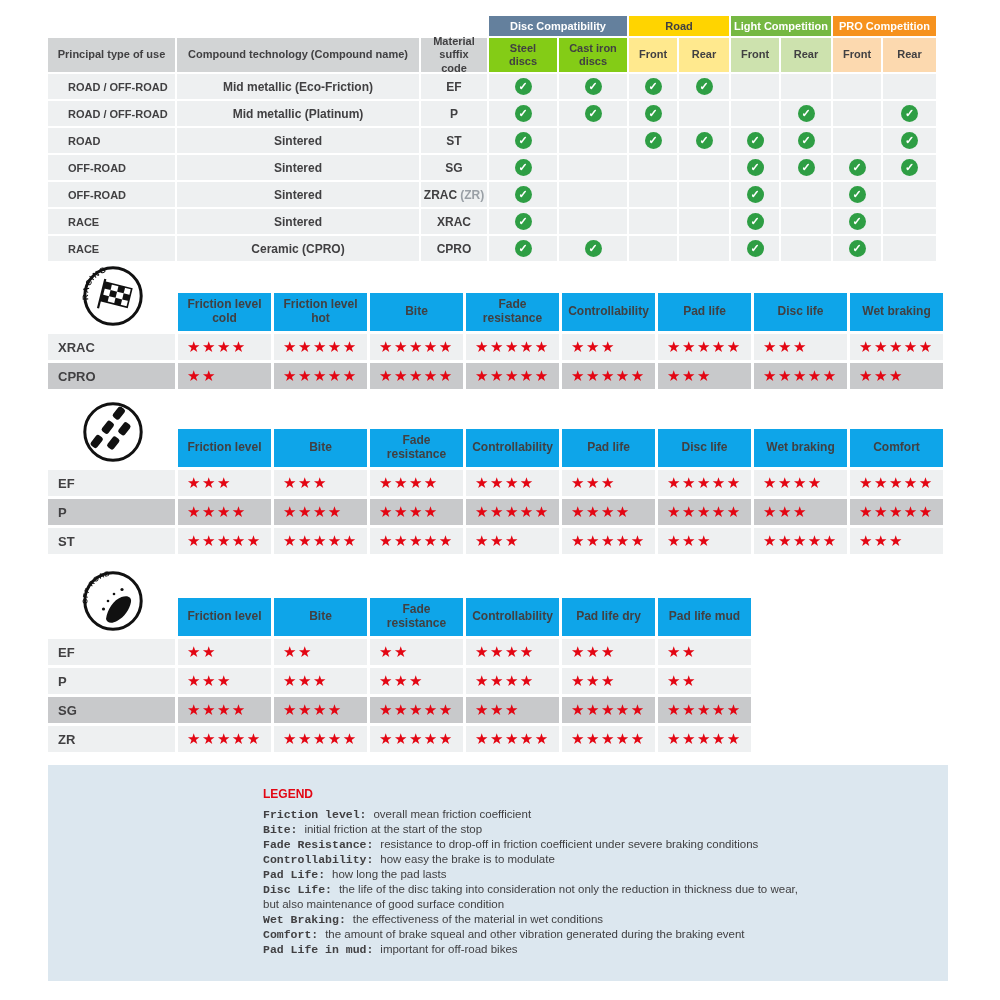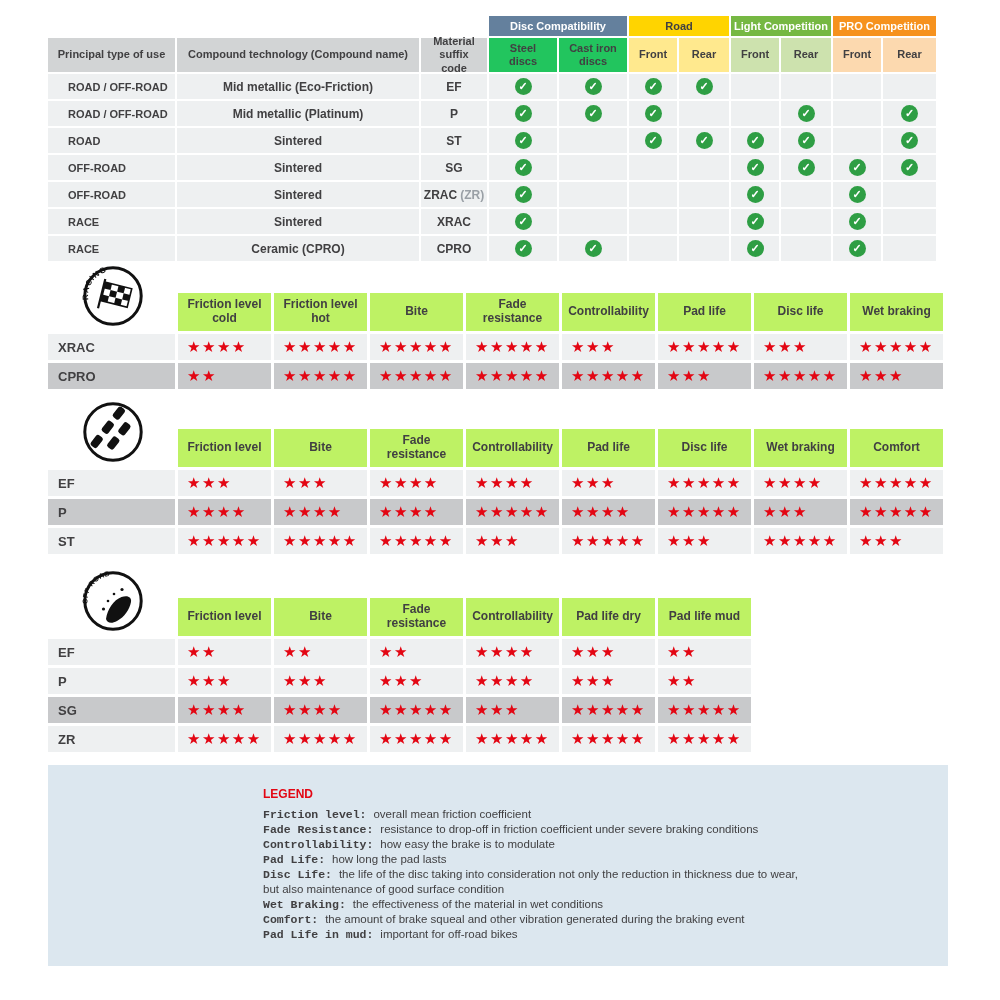--- a/index.html
+++ b/index.html
@@ -17,39 +17,39 @@
     gap: 2px;
   }
   .gh { display: flex; align-items: center; justify-content: center; font-size: 11px; font-weight: bold; }
   .g-disc  { background: #64809d; color: #ffffff; }
   .g-road  { background: #ffd400; color: #414042; }
   .g-light { background: #76b843; color: #ffffff; }
   .g-pro   { background: #f6921e; color: #ffffff; }
   .ch { display: flex; align-items: center; justify-content: center; text-align: center;
         font-size: 11px; font-weight: bold; line-height: 1.2; padding: 2px 6px; }
   .gray    { background: #d2d4d5; }
-  .s-disc  { background: #22c55e; }
+  .s-disc  { background: #84cc16; }
   .s-road  { background: #ffe98e; }
   .s-light { background: #cde2ae; }
   .s-pro   { background: #fcd9af; }
   .cell { background: #eef0f1; display: flex; align-items: center; justify-content: center; font-size: 12px; }
   .cell.use { justify-content: flex-start; padding-left: 20px; font-size: 11px; font-weight: bold; }
   .cell.compound { font-weight: bold; }
   .cell.suffix { font-weight: bold; }
   .suffix-note { color: #9aa0a6; margin-left: 3px; font-weight: bold; }
   .check { width: 17px; height: 17px; border-radius: 50%; background: #2e9e44; color: #ffffff;
            font-size: 11px; font-weight: bold; display: flex; align-items: center; justify-content: center; }
 
   
   .rating-section { position: relative; }
   .icon-wrap { position: absolute; left: 34px; top: -28px; width: 62px; height: 62px; }
   svg text { font-family: "Liberation Sans", sans-serif; }
   .rating-grid { display: grid; gap: 3px; grid-template-rows: 38px; grid-auto-rows: 26px; }
   .spacer { background: transparent; }
-  .rhead { background: #bef264; display: flex; align-items: center; justify-content: center; text-align: center;
+  .rhead { background: #0ea5e9; display: flex; align-items: center; justify-content: center; text-align: center;
            font-size: 12px; font-weight: bold; line-height: 1.15; padding: 12px 8px; }
   .rlabel { background: #eef0f1; display: flex; align-items: center; padding-left: 10px; font-size: 13px; font-weight: bold; }
   .stars { background: #eef0f1; display: flex; align-items: center; padding-left: 9px;
            color: #e30613; font-size: 15px; letter-spacing: 1.5px; white-space: nowrap; }
   .rlabel.dark, .stars.dark { background: #c8c9cb; }
 
   
   .legend { margin-top: 13px; background: #dce7ef; padding: 22px 20px 24px 215px; }
   .legend-title { color: #e30613; font-weight: bold; font-size: 12px; margin-bottom: 6px; }
   .legend-line { font-size: 11.5px; line-height: 15px; }
@@ -400,20 +400,21 @@
           <div class="stars">★★★★★</div>
           <div class="stars">★★★★★</div>
           <div class="stars">★★★★★</div>
         </div>
     </div>
 
     <div class="legend">
       <div class="legend-title">LEGEND</div>
       <div>
           <div class="legend-line"><span class="term">Friction level: </span>overall mean friction coefficient</div>
+          <div class="legend-line"><span class="term">Bite: </span>initial friction at the start of the stop</div>
           <div class="legend-line"><span class="term">Fade Resistance: </span>resistance to drop-off in friction coefficient under severe braking conditions</div>
           <div class="legend-line"><span class="term">Controllability: </span>how easy the brake is to modulate</div>
           <div class="legend-line"><span class="term">Pad Life: </span>how long the pad lasts</div>
           <div class="legend-line"><span class="term">Disc Life: </span>the life of the disc taking into consideration not only the reduction in thickness due to wear,</div>
           <div class="legend-line">but also maintenance of good surface condition</div>
           <div class="legend-line"><span class="term">Wet Braking: </span>the effectiveness of the material in wet conditions</div>
           <div class="legend-line"><span class="term">Comfort: </span>the amount of brake squeal and other vibration generated during the braking event</div>
           <div class="legend-line"><span class="term">Pad Life in mud: </span>important for off-road bikes</div>
         </div>
     </div>

